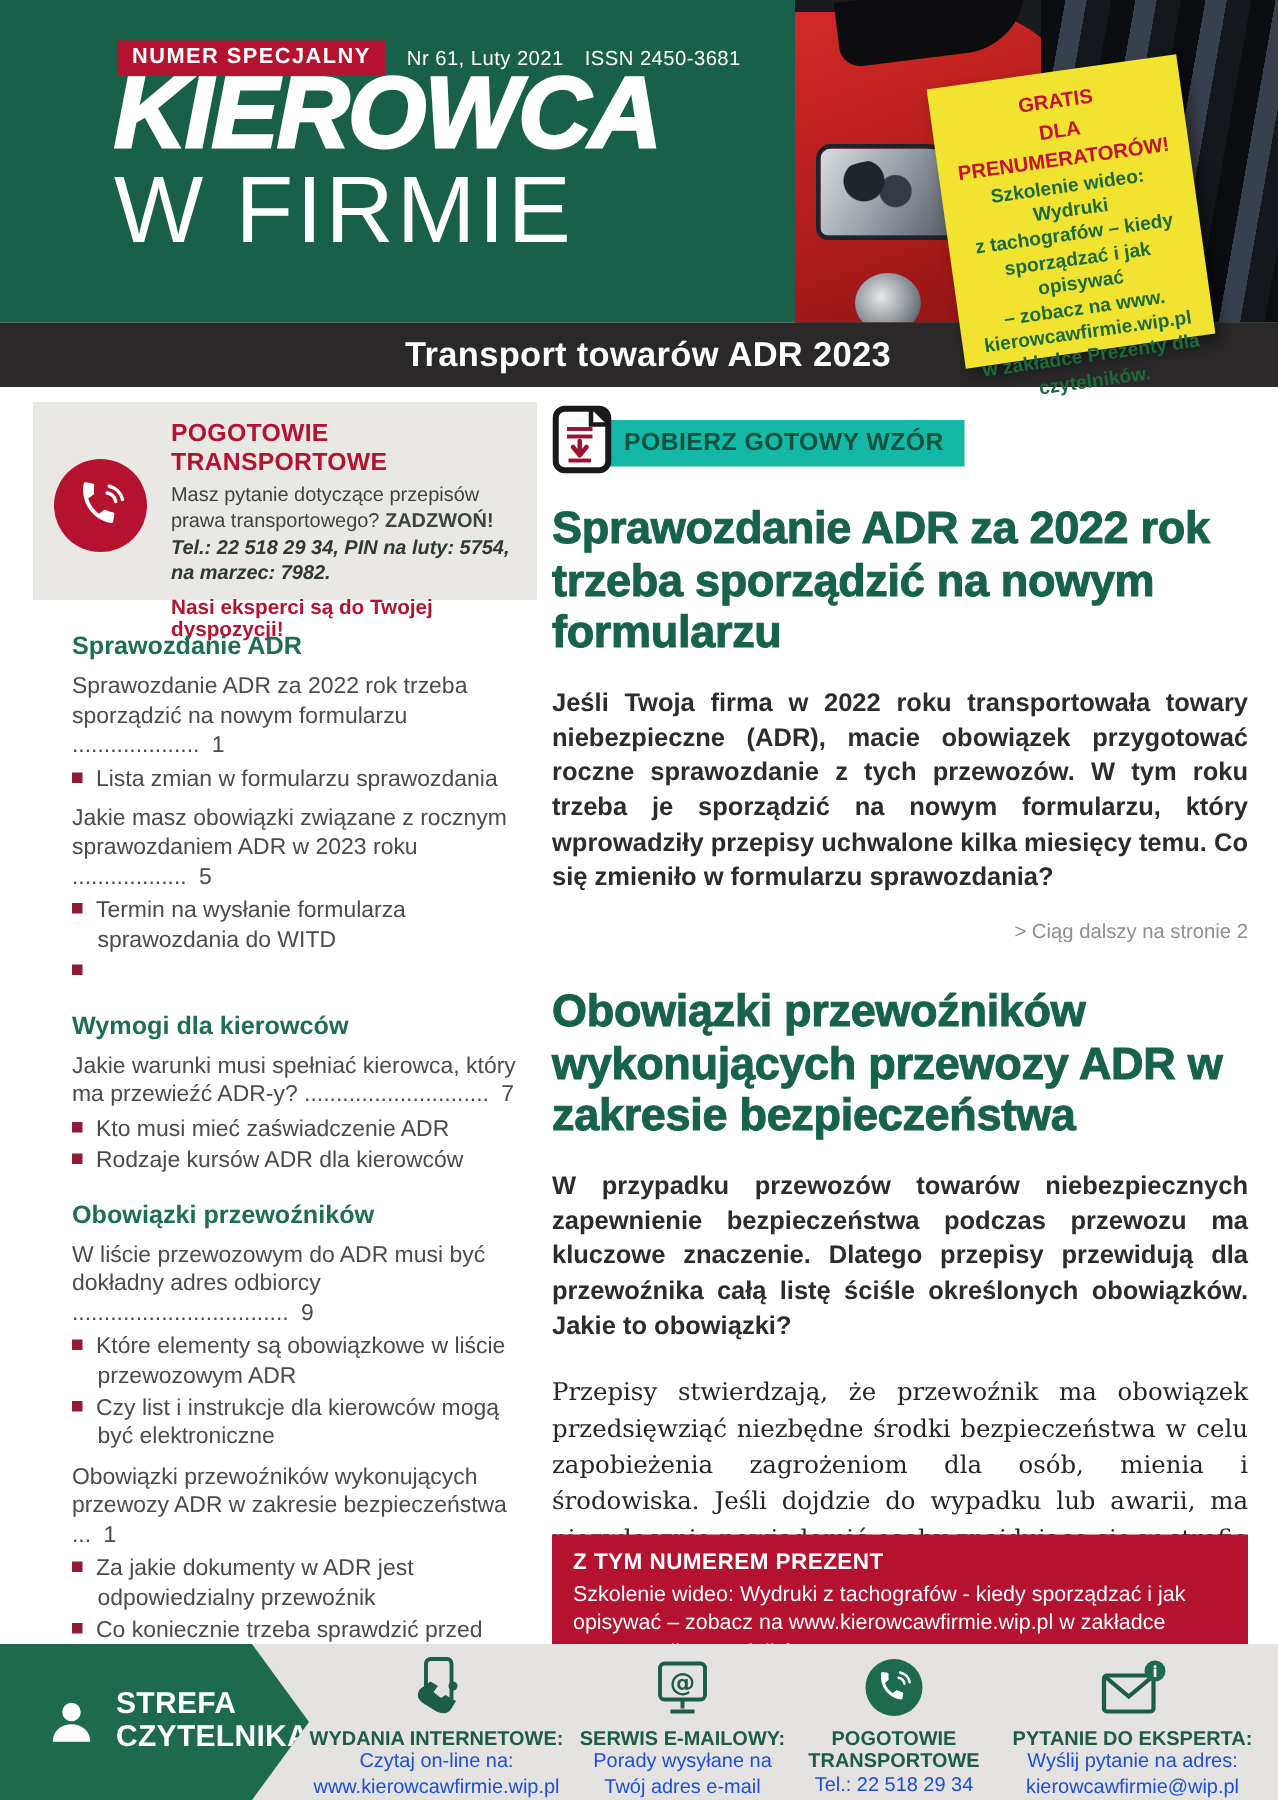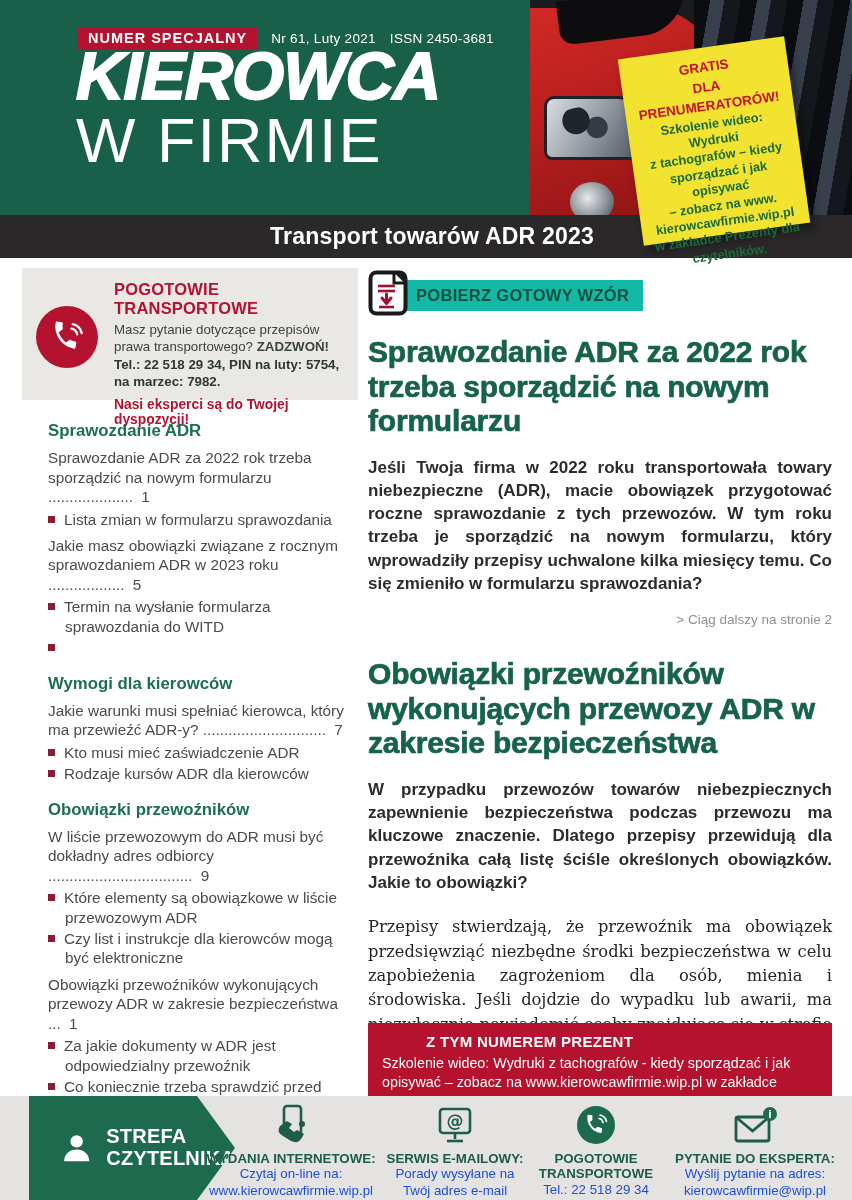--- a/index.html
+++ b/index.html
@@ -46,21 +46,21 @@
   .sticky .g{color:#1b6b3c;font-weight:800;font-size:12.8px;line-height:1.28;}
 
   
   .hotline{position:absolute;left:22px;top:268px;width:336px;height:132px;background:#e9e8e5;}
   .hotline-icon{position:absolute;left:14px;top:38px;width:62px;height:62px;border-radius:50%;
                 background:#b5122f;display:flex;align-items:center;justify-content:center;}
   .hotline-text{position:absolute;left:92px;top:12px;width:236px;}
   .hotline-title{color:#b5122f;font-size:16.5px;font-weight:800;letter-spacing:.2px;}
   .hotline-q{color:#3a433e;font-size:13.3px;line-height:1.3;margin-top:3px;}
   .hotline-q b{font-weight:800;}
-  .hotline-tel{color:#2f3834;font-size:13.3px;font-weight:800;line-height:1.3;}
+  .hotline-tel{color:#2f3834;font-size:13.3px;font-weight:800;line-height:1.3;font-style:italic;}
   .hotline-exp{color:#b5122f;font-size:13.8px;font-weight:800;margin-top:7px;}
 
   .toc{position:absolute;left:48px;top:420px;width:306px;color:#4b4b4b;font-size:15.3px;line-height:1.27;}
   .toc-heading{color:#1d6e54;font-size:16.8px;font-weight:800;margin:15px 0 3px;}
   .toc-heading.first{margin-top:0;}
   .toc-item{margin:7px 0 3px;}
   .toc-item .pg{margin-left:4px;}
   .toc-sub{padding-left:17px;text-indent:-17px;margin:2px 0;}
   .sq{display:inline-block;width:7px;height:7px;background:#8e1c34;margin-right:9px;
       position:relative;top:-2px;}
@@ -74,28 +74,28 @@
   .headline{color:#17624c;font-size:30px;font-weight:700;line-height:1.15;letter-spacing:-.2px;
             margin-top:15px;-webkit-text-stroke:.7px #17624c;}
   .headline.h2{margin-top:30px;}
   .lead{margin-top:17px;font-size:17px;font-weight:700;line-height:1.37;color:#2c2c2c;text-align:justify;}
   .cont{margin-top:7px;text-align:right;color:#8f8f8f;font-size:13.5px;}
   .serif{margin-top:21px;font-family:"DejaVu Serif","Liberation Serif",serif;font-size:16.3px;
          line-height:1.5;color:#252525;text-align:justify;}
 
   .gift{position:absolute;left:368px;top:1023px;width:464px;background:#b5122f;color:#fff;
         padding:10px 14px 12px;box-sizing:border-box;}
-  .gift-title{font-size:15px;font-weight:800;letter-spacing:.3px;margin-left:44px;}
+  .gift-title{font-size:15px;font-weight:800;letter-spacing:.3px;}
   .gift-text{font-size:14.3px;line-height:1.35;margin-top:4px;}
 
   
   .footer{position:absolute;left:0;top:1096px;width:852px;height:104px;background:#e4e3e1;}
   .reader-zone{position:absolute;left:0;top:0;width:206px;height:104px;background:#1d6a4e;
                clip-path:polygon(0 0,168px 0,206px 52px,168px 104px,0 104px);
-               display:flex;align-items:center;padding-left:30px;box-sizing:border-box;gap:12px;margin-left:29px;}
+               display:flex;align-items:center;padding-left:30px;box-sizing:border-box;gap:12px;}
   .rz-text{color:#fff;font-weight:800;font-size:20px;line-height:1.08;letter-spacing:.2px;}
   .fcol{position:absolute;top:6px;text-align:center;}
   .fcol .ic{height:44px;display:flex;align-items:flex-end;justify-content:center;margin-bottom:5px;}
   .fcol .fh{color:#1d5c46;font-size:13.3px;font-weight:800;line-height:1.15;}
   .fcol .fl{color:#1d4ed8;font-size:13.3px;line-height:1.25;}
   .c1{left:203px;width:176px;} .c2{left:385px;width:140px;} .c3{left:529px;width:134px;} .c4{left:667px;width:176px;}
 </style>
 </head>
 <body>
 

